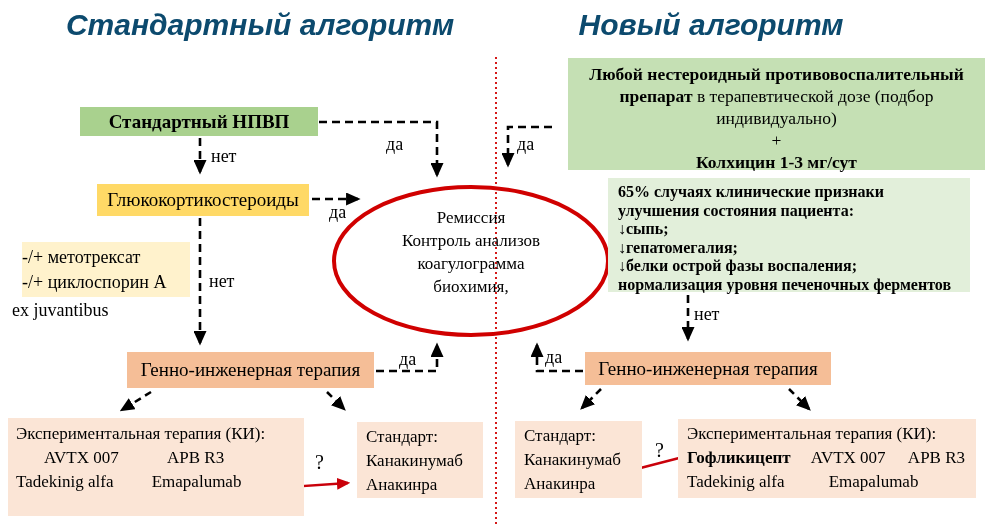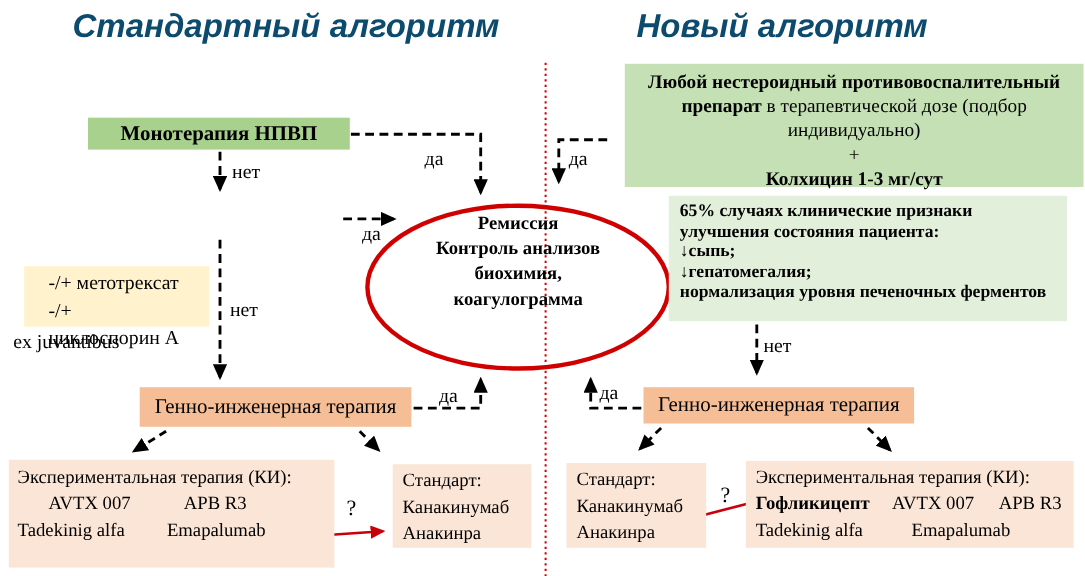--- a/index.html
+++ b/index.html
@@ -14,26 +14,26 @@
   }
   .box{position:absolute;box-sizing:border-box;}
   .center{text-align:center;}
   .bold{font-weight:bold;}
   .lbl{position:absolute;font-size:18px;line-height:18px;}
   .q{position:absolute;font-size:20px;line-height:20px;}
   #svg-layer{position:absolute;left:0;top:0;pointer-events:none;}
   
   #b-mono{left:80px;top:107px;width:238px;height:29px;background:#A9D18E;font-weight:bold;font-size:19px;line-height:29px;}
   #b-gcs{left:97px;top:184px;width:212px;height:32px;background:#FFD966;font-size:19px;line-height:32px;}
-  #b-mtx{left:22px;top:242px;width:168px;height:55px;background:#FFF2CC;font-size:18px;line-height:25px;padding:3px 22px;}
+  #b-mtx{left:22px;top:242px;width:168px;height:55px;background:#FFF2CC;font-size:18px;line-height:25px;padding:3px 0;}
   #t-exjuv{left:12px;top:300px;position:absolute;font-size:18px;}
   #b-gene-l{left:127px;top:352px;width:247px;height:36px;background:#F5BE97;font-size:19px;line-height:36px;}
   #b-exp-l{left:8px;top:418px;width:296px;height:98px;background:#FBE5D6;font-size:17px;line-height:24px;padding:4px 8px;}
   #b-std-l{left:357px;top:422px;width:126px;height:76px;background:#FBE5D6;font-size:17px;line-height:24px;padding:3px 9px;}
-  #t-remission{left:346px;top:191px;width:250px;position:absolute;text-align:center;font-weight:bold;font-size:17px;line-height:23px;}
+  #t-remission{left:346px;top:206px;width:250px;position:absolute;text-align:center;font-weight:normal;font-size:17px;line-height:23px;}
   #b-nsaid{left:558px;top:58px;width:417px;height:112px;background:#C5E0B4;font-size:17.5px;line-height:22px;padding:5px 12px;margin-left:10px;}
   #b-improve{left:608px;top:178px;width:362px;height:114px;background:#E2EFDA;font-weight:bold;font-size:16px;line-height:18.5px;padding:5px 10px;}
   #b-gene-r{left:585px;top:352px;width:246px;height:33px;background:#F5BE97;font-size:19px;line-height:33px;}
   #b-std-r{left:515px;top:421px;width:127px;height:77px;background:#FBE5D6;font-size:17px;line-height:24px;padding:3px 9px;}
   #b-exp-r{left:678px;top:419px;width:298px;height:79px;background:#FBE5D6;font-size:17px;line-height:24px;padding:3px 9px;}
   .sp1{display:inline-block;margin-left:28px;}
   .sp2{display:inline-block;margin-left:44px;}
   .sp3{display:inline-block;margin-left:34px;}
   .sp4{display:inline-block;margin-left:16px;}
   .sp5{display:inline-block;margin-left:18px;}
@@ -72,21 +72,22 @@
 
     <path d="M127,498 L348,483" stroke="#C9000A" stroke-width="2.4" fill="none" marker-end="url(#ah-red)"></path>
     <path d="M683,457 L625,472" stroke="#C9000A" stroke-width="2.4" fill="none" marker-end="url(#ah-red)"></path>
 
     <ellipse cx="471" cy="261" rx="137" ry="74" fill="none" stroke="#D00000" stroke-width="4"></ellipse>
   </svg>
 
   <div class="title" style="left:20px;width:480px;">Стандартный алгоритм</div>
   <div class="title" style="left:476px;width:470px;">Новый алгоритм</div>
 
-  <div class="box center" id="b-mono">Монотерапия  НПВП</div>
+  <div class="box center" id="b-mono">Стандартный  НПВП</div>
+  <div class="box center" id="b-gcs">Глюкокортикостероиды</div>
 
   <div class="box" id="b-mtx">
     <div>-/+ метотрексат</div>
     <div>-/+ циклоспорин А</div>
   </div>
   <div id="t-exjuv">ex juvantibus</div>
 
   <div class="box center" id="b-gene-l">Генно-инженерная терапия</div>
 
   <div class="box" id="b-exp-l">
@@ -103,36 +104,37 @@
 
   <div class="box" id="b-std-l">
     <div>Стандарт:</div>
     <div>Канакинумаб</div>
     <div>Анакинра</div>
   </div>
 
   <div id="t-remission">
     <div>Ремиссия</div>
     <div>Контроль анализов</div>
+    <div>коагулограмма</div>
     <div>биохимия,</div>
-    <div>коагулограмма</div>
   </div>
 
   <div class="box center" id="b-nsaid">
     <div>
       <span class="bold">Любой нестероидный противовоспалительный препарат</span><span> в терапевтической дозе (подбор индивидуально)</span>
     </div>
     <div>+</div>
     <div class="bold">Колхицин 1-3 мг/сут</div>
   </div>
 
   <div class="box" id="b-improve">
     <div>65% случаях клинические признаки улучшения состояния пациента:</div>
     <div>↓сыпь;</div>
     <div>↓гепатомегалия;</div>
+    <div>↓белки острой фазы воспаления;</div>
     <div> нормализация уровня печеночных ферментов</div>
   </div>
 
   <div class="box center" id="b-gene-r">Генно-инженерная терапия</div>
 
   <div class="box" id="b-std-r">
     <div>Стандарт:</div>
     <div>Канакинумаб</div>
     <div>Анакинра</div>
   </div>

